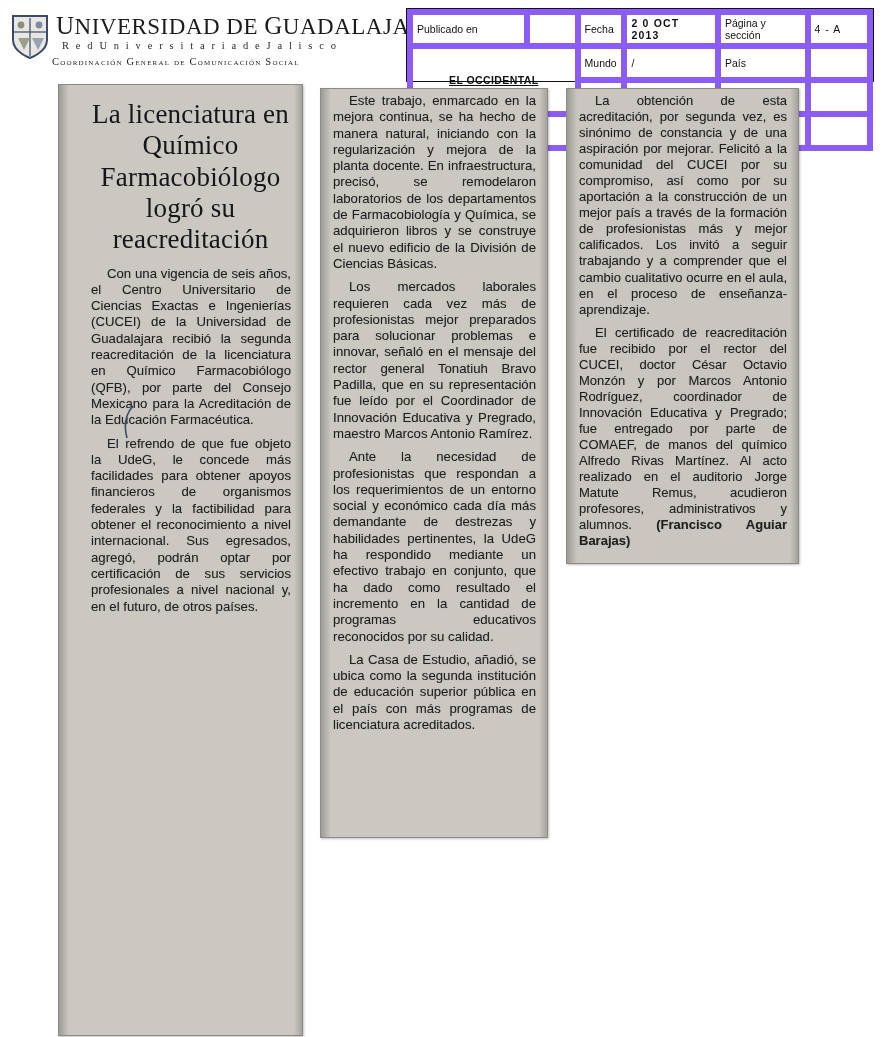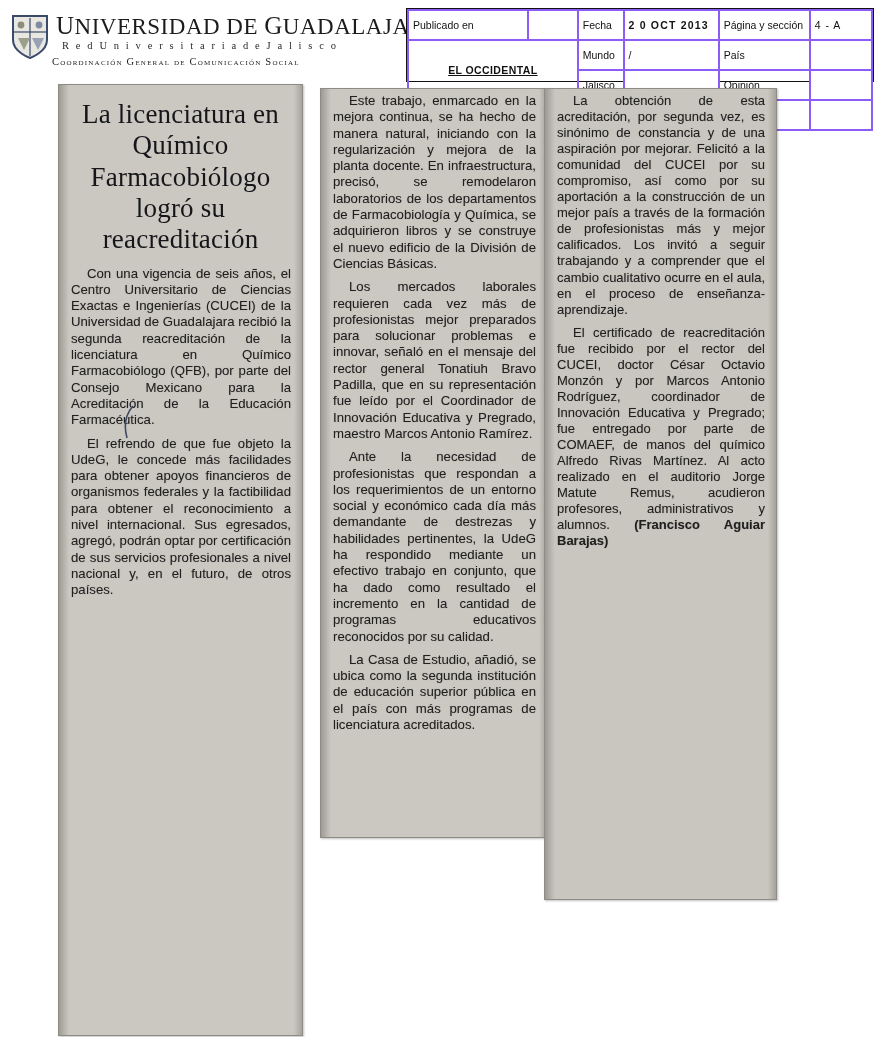--- a/index.html
+++ b/index.html
@@ -85,21 +85,21 @@
     box-sizing: border-box;
     background: #fff;
   }
   .stamp table {
     border-collapse: collapse;
     width: 100%;
     height: 100%;
     table-layout: fixed;
   }
   .stamp td {
-    border: 2px solid #8b5cf6;
+    border: 6px solid #8b5cf6;
     font-family: "Liberation Sans", sans-serif;
     font-size: 10.5px;
     padding: 2px 4px;
     vertical-align: middle;
     color: #111;
     height: 24px;
   }
   .handwrite {
     font-family: "Liberation Serif", serif;
     font-size: 17px;
@@ -140,33 +140,34 @@
     box-sizing: border-box;
     box-shadow: 1px 1px 2px rgba(0,0,0,.25);
     overflow: hidden;
   }
   .col-1 {
     left: 58px;
     top: 2px;
     width: 245px;
     height: 952px;
     background: #cbc8c2;
+    padding-left: 20px;
   }
   .col-2 {
     left: 320px;
     top: 6px;
     width: 228px;
     height: 750px;
     background: #cbc8c2;
   }
   .col-3 {
-    left: 544px;
+    left: 566px;
     top: 6px;
     width: 233px;
-    height: 812px;
+    height: 476px;
     background: #c9c6c0;
   }
 
   .headline {
     font-family: "Liberation Serif", serif;
     font-size: 27px;
     line-height: 1.16;
     text-align: center;
     color: #16161a;
     padding: 14px 10px 6px 10px;

